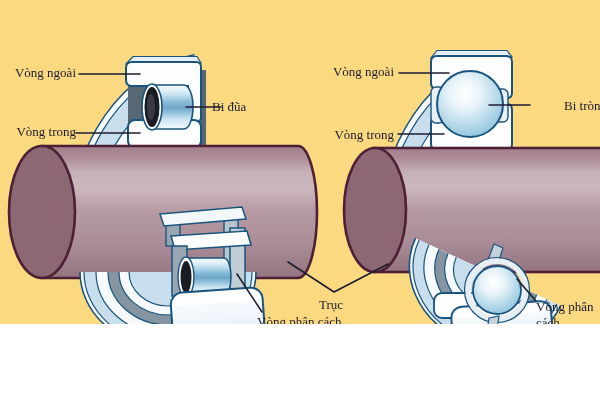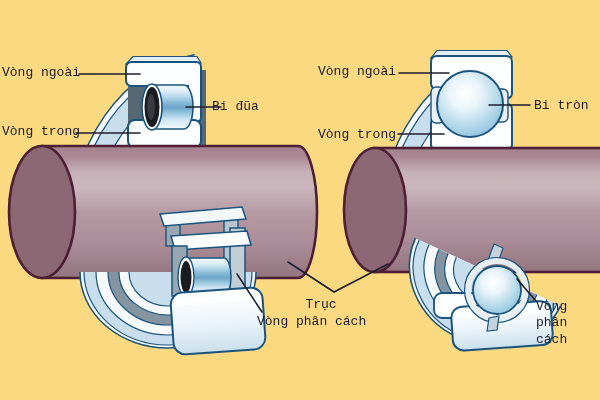--- a/index.html
+++ b/index.html
@@ -1,21 +1,21 @@
 <!DOCTYPE html>
 <html style="--bg: #FBD981; --text: #1B1B2E;"><head>
 <meta charset="utf-8">
 <style>
   html,body{margin:0;padding:0;}
   #stage{
     position:relative;
-    width:600px;height:400px;
+    width:600px;height:324px;
     background:var(--bg,#FBD981);
     overflow:hidden;
-    font-family:Liberation Mono, monospace;
+    font-family:Liberation Serif, serif;
   }
   #scene{position:absolute;left:0;top:0;}
   .lbl{
     position:absolute;
     font-size:13px;
     line-height:1.25;
     color:var(--text,#1B1B2E);
     white-space:nowrap;
   }
   .lbl.wrap{white-space:normal;}
@@ -211,20 +211,20 @@
   <div class="lbl r" style="left:2px;top:65px;width:74px">Vòng ngoài</div>
 
   <div class="lbl r" style="left:2px;top:124px;width:74px">Vòng trong</div>
 
   <div class="lbl" style="left:212px;top:99px">Bi đũa</div>
 
   <div class="lbl r" style="left:318px;top:64px;width:76px">Vòng ngoài</div>
 
   <div class="lbl r" style="left:318px;top:127px;width:76px">Vòng trong</div>
 
-  <div class="lbl" style="left:534px;top:98px">Bi tròn</div>
-
-  <div class="lbl c" style="left:295px;top:297px;width:52px">Trục</div>
+  <div class="lbl" style="left:564px;top:98px">Bi tròn</div>
+
+  <div class="lbl c" style="left:305px;top:297px;width:52px">Trục</div>
 
   <div class="lbl" style="left:257px;top:314px">Vòng phân cách</div>
 
   <div class="lbl wrap" style="left:536px;top:299px;width:62px">Vòng phân cách</div>
 </div>
 
 </body></html>

